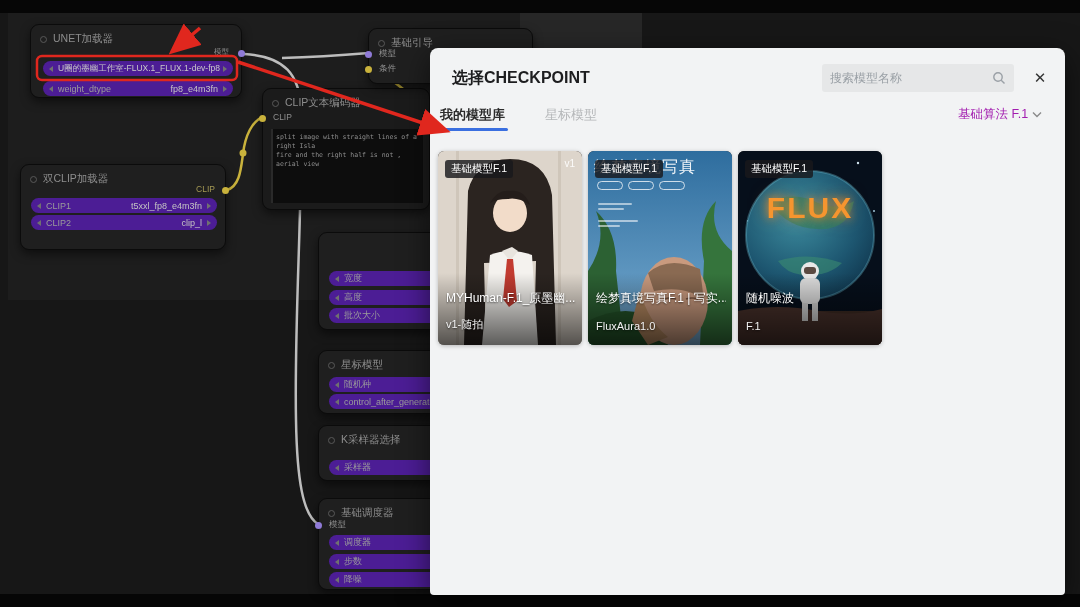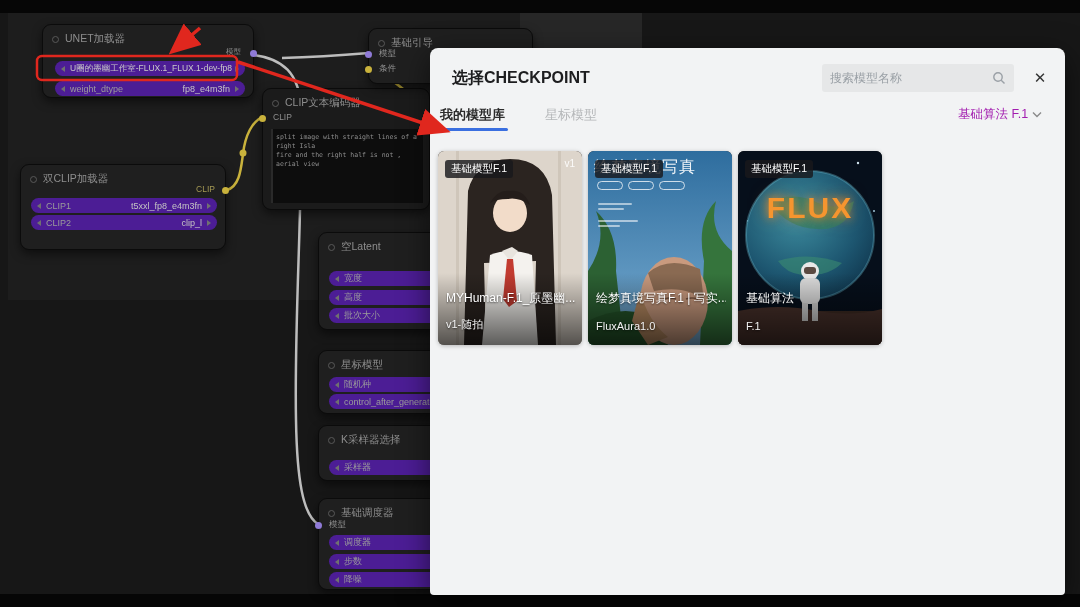--- a/index.html
+++ b/index.html
@@ -88,21 +88,21 @@
   <div class="strip" style="top:594px;height:13px;"></div>
 
   <svg id="wires" class="layer" width="1080" height="607">
     <path d="M 244 54 C 285 56 300 75 301 110 C 303 200 294 320 296 420 C 297 480 303 515 318 524" fill="none" stroke="#bdbdbd" stroke-width="2.5"></path>
     <path d="M 282 58 C 320 57 345 55 369 53" fill="none" stroke="#bdbdbd" stroke-width="2.5"></path>
     <path d="M 227 190 C 240 186 241 168 243 154 C 245 136 252 121 263 117" fill="none" stroke="#c9b23c" stroke-width="2.5"></path>
     <path d="M 430 108 C 408 95 390 76 372 68" fill="none" stroke="#c9b23c" stroke-width="2.5"></path>
     <circle cx="243" cy="153" r="3.5" fill="#c9b23c"></circle>
   </svg>
 
-  <div class="node" style="left:42px;top:24px;width:212px;height:74px;">
+  <div class="node" style="left:30px;top:24px;width:212px;height:74px;">
     <div class="node-title">
       <span class="collapse-dot"></span>
       <span>UNET加载器</span>
     </div>
     <span class="port-label" style="right:12px;top:22px;font-size:7.5px;">模型</span>
     <span class="port" style="right:-4px;top:25px;background:#8f7ad6;"></span>
     <div class="widget" style="left:12px;top:36px;width:190px;font-size:8.5px;">
       <span class="tri-l"></span>
       <span style="color:#c9c9c9;overflow:hidden;">U圈的墨幽工作室-FLUX.1_FLUX.1-dev-fp8</span>
       <span class="tri-r" style="margin-left:auto;"></span>
@@ -154,24 +154,20 @@
       <span class="collapse-dot"></span>
       <span>基础引导</span>
     </div>
     <span class="port" style="left:-4px;top:22px;background:#8f7ad6;"></span>
     <span class="port-label" style="left:10px;top:19px;">模型</span>
     <span class="port" style="left:-4px;top:37px;background:#c9b23c;"></span>
     <span class="port-label" style="left:10px;top:34px;">条件</span>
   </div>
 
   <div class="node" style="left:318px;top:232px;width:150px;height:98px;">
-    <div class="node-title">
-      <span class="collapse-dot"></span>
-      <span>空Latent</span>
-    </div>
     <div class="widget" style="left:10px;top:38px;width:160px;">
       <span class="tri-l"></span>
       <span>宽度</span>
     </div>
     <div class="widget" style="left:10px;top:57px;width:160px;">
       <span class="tri-l"></span>
       <span>高度</span>
     </div>
     <div class="widget" style="left:10px;top:75px;width:160px;">
       <span class="tri-l"></span>
@@ -331,21 +327,21 @@
         <path d="M0 160 Q40 152 80 160 Q114 166 144 158 L144 194 L0 194 Z" fill="#47302a"></path>
         <circle cx="72" cy="120" r="9" fill="#e8e8e8"></circle>
         <rect x="62" y="127" width="20" height="26" rx="6" fill="#dcdcdc"></rect>
         <rect x="64" y="152" width="6" height="18" fill="#cfcfcf"></rect>
         <rect x="74" y="152" width="6" height="18" fill="#cfcfcf"></rect>
         <rect x="66" y="116" width="12" height="7" rx="3" fill="#5a4a42"></rect>
       </svg>
       <div class="flux-text">FLUX</div>
       <span class="badge">基础模型F.1</span>
       <div class="card-shade"></div>
-      <div class="card-title">基础算法</div>
+      <div class="card-title">随机噪波</div>
       <div class="card-sub">F.1</div>
     </div>
   </div>
 
   <svg id="annot" class="layer" width="1080" height="607">
     <defs>
       <marker id="rh" markerWidth="9" markerHeight="8" refX="7" refY="4" orient="auto">
         <path d="M0,0 L9,4 L0,8 Z" fill="#e0271e"></path>
       </marker>
     </defs>

